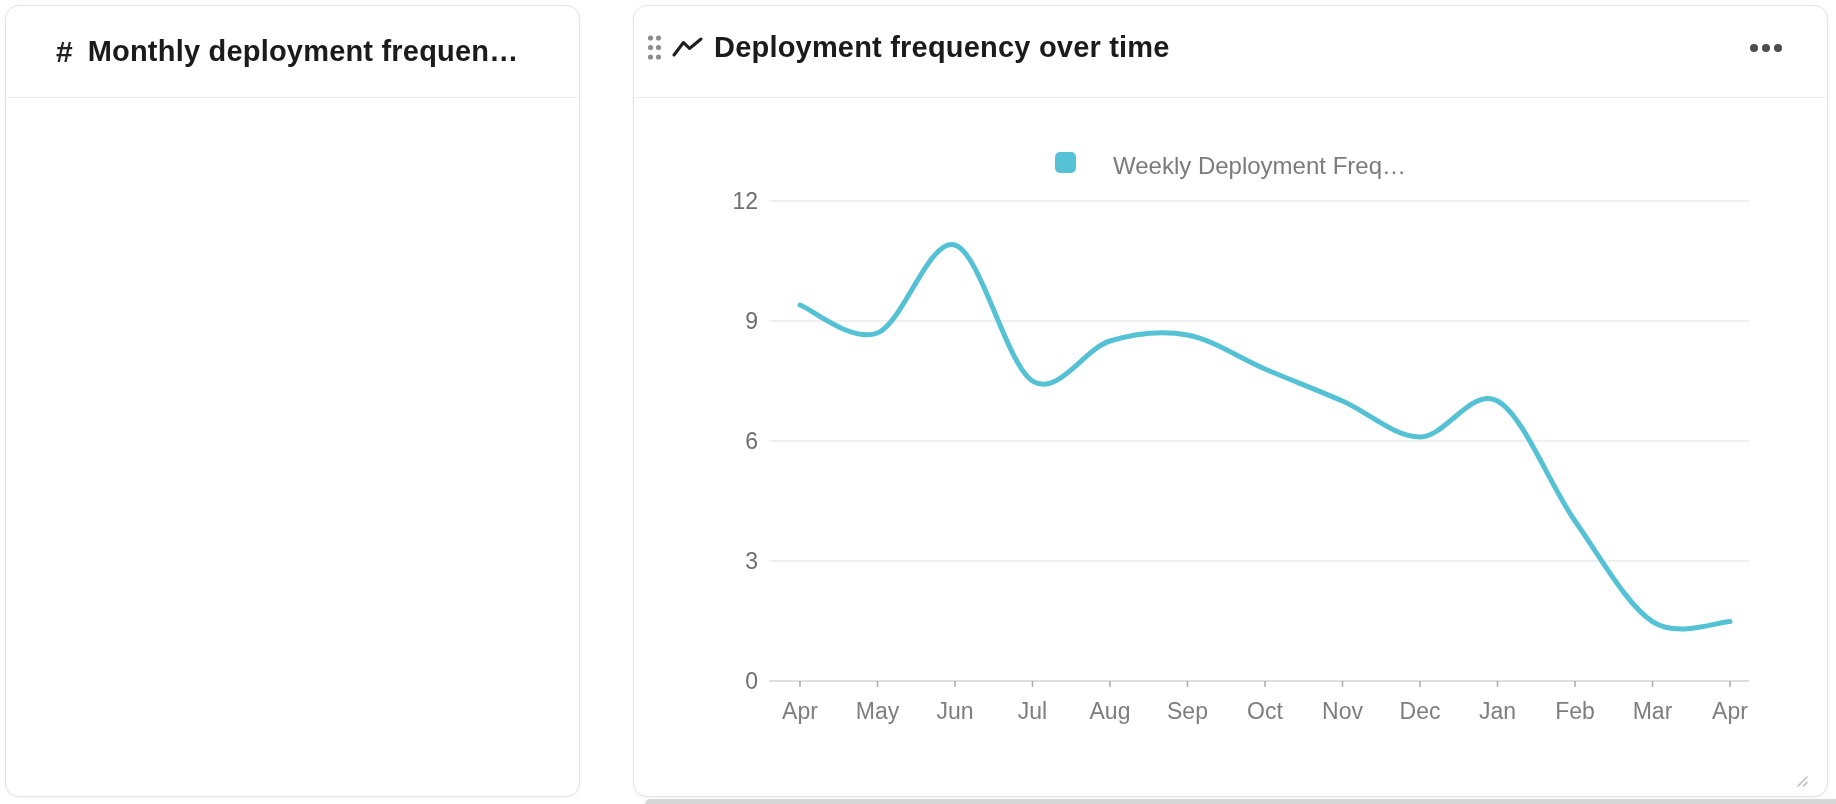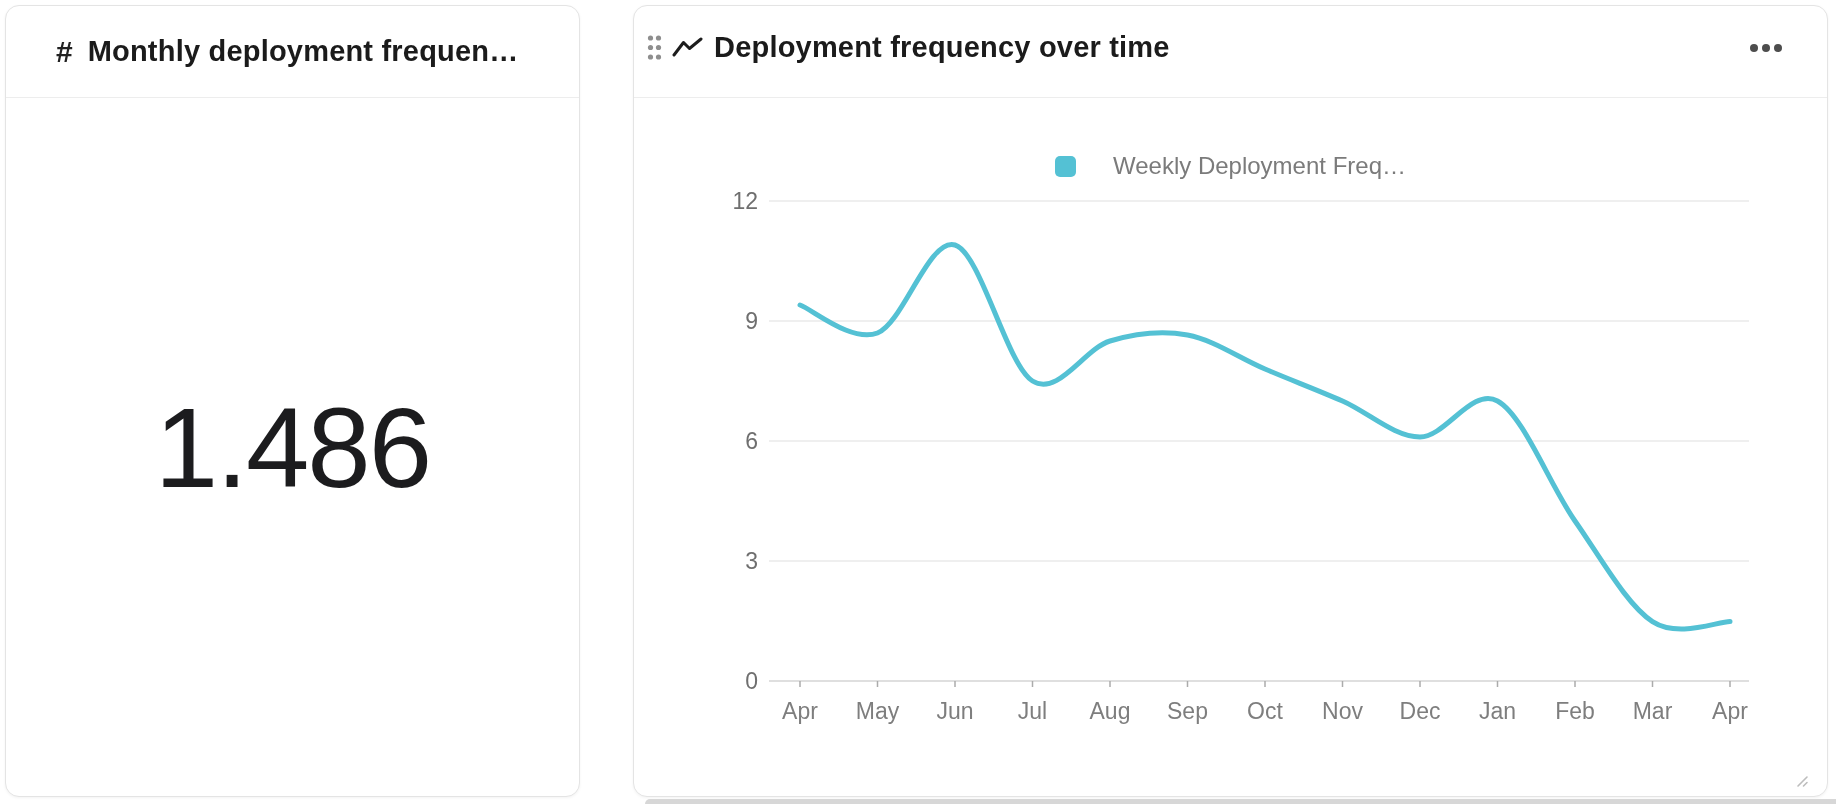--- a/index.html
+++ b/index.html
@@ -14,39 +14,36 @@
   #chart-card .card-header{padding:0 40px 8px 13px;}
   .card-title{font-size:29px;font-weight:700;color:#1b1b1b;letter-spacing:.2px;}
   .hash-icon{font-size:30px;font-weight:600;color:#222;margin-right:15px;}
   .drag-handle{display:flex;align-items:center;margin-right:10px;cursor:grab;}
   .trend-icon{display:flex;align-items:center;margin-right:11px;}
   .menu-btn{margin-left:auto;display:flex;align-items:center;cursor:pointer;padding:6px 2px;}
   .metric-body{position:absolute;top:92px;left:0;right:0;bottom:0;display:flex;
     align-items:center;justify-content:center;}
   .metric-value{font-size:114px;font-weight:500;color:#1c1c1e;letter-spacing:-2px;}
   .chart-legend{position:absolute;top:146px;left:0;width:100%;display:flex;
-    justify-content:center;align-items:center;gap:24px;}
+    justify-content:center;gap:24px;}
   .legend-swatch{width:21px;height:21px;border-radius:5px;display:inline-block;}
   .legend-label{font-size:24px;color:#7b7b7b;margin-left:13px;}
   #chart-svg{position:absolute;left:0;top:0;}
   #chart-svg text{font-family:"Liberation Sans",sans-serif;}
   .resize-handle{position:absolute;right:18px;bottom:4px;cursor:nwse-resize;}
   #below-widget-edge{position:absolute;left:645px;right:0;top:799px;height:5px;
     background:#d7d7d7;border-top-left-radius:5px;}
 </style>
 </head>
 <body>
 
 <div class="card" id="metric-card">
   <div class="card-header">
     <span class="hash-icon">#</span>
     <span class="card-title">Monthly deployment frequen…</span>
-  </div>
-  <div class="metric-body">
-    <span class="metric-value">1.486</span>
   </div>
 </div>
 
 <div class="card" id="chart-card">
   <div class="card-header">
     <span class="drag-handle">
       <svg width="15" height="27" viewBox="0 0 15 27">
         <g fill="#8e8e8e">
           <circle cx="3.5" cy="4" r="2.6"></circle>
             <circle cx="11.5" cy="4" r="2.6"></circle>

